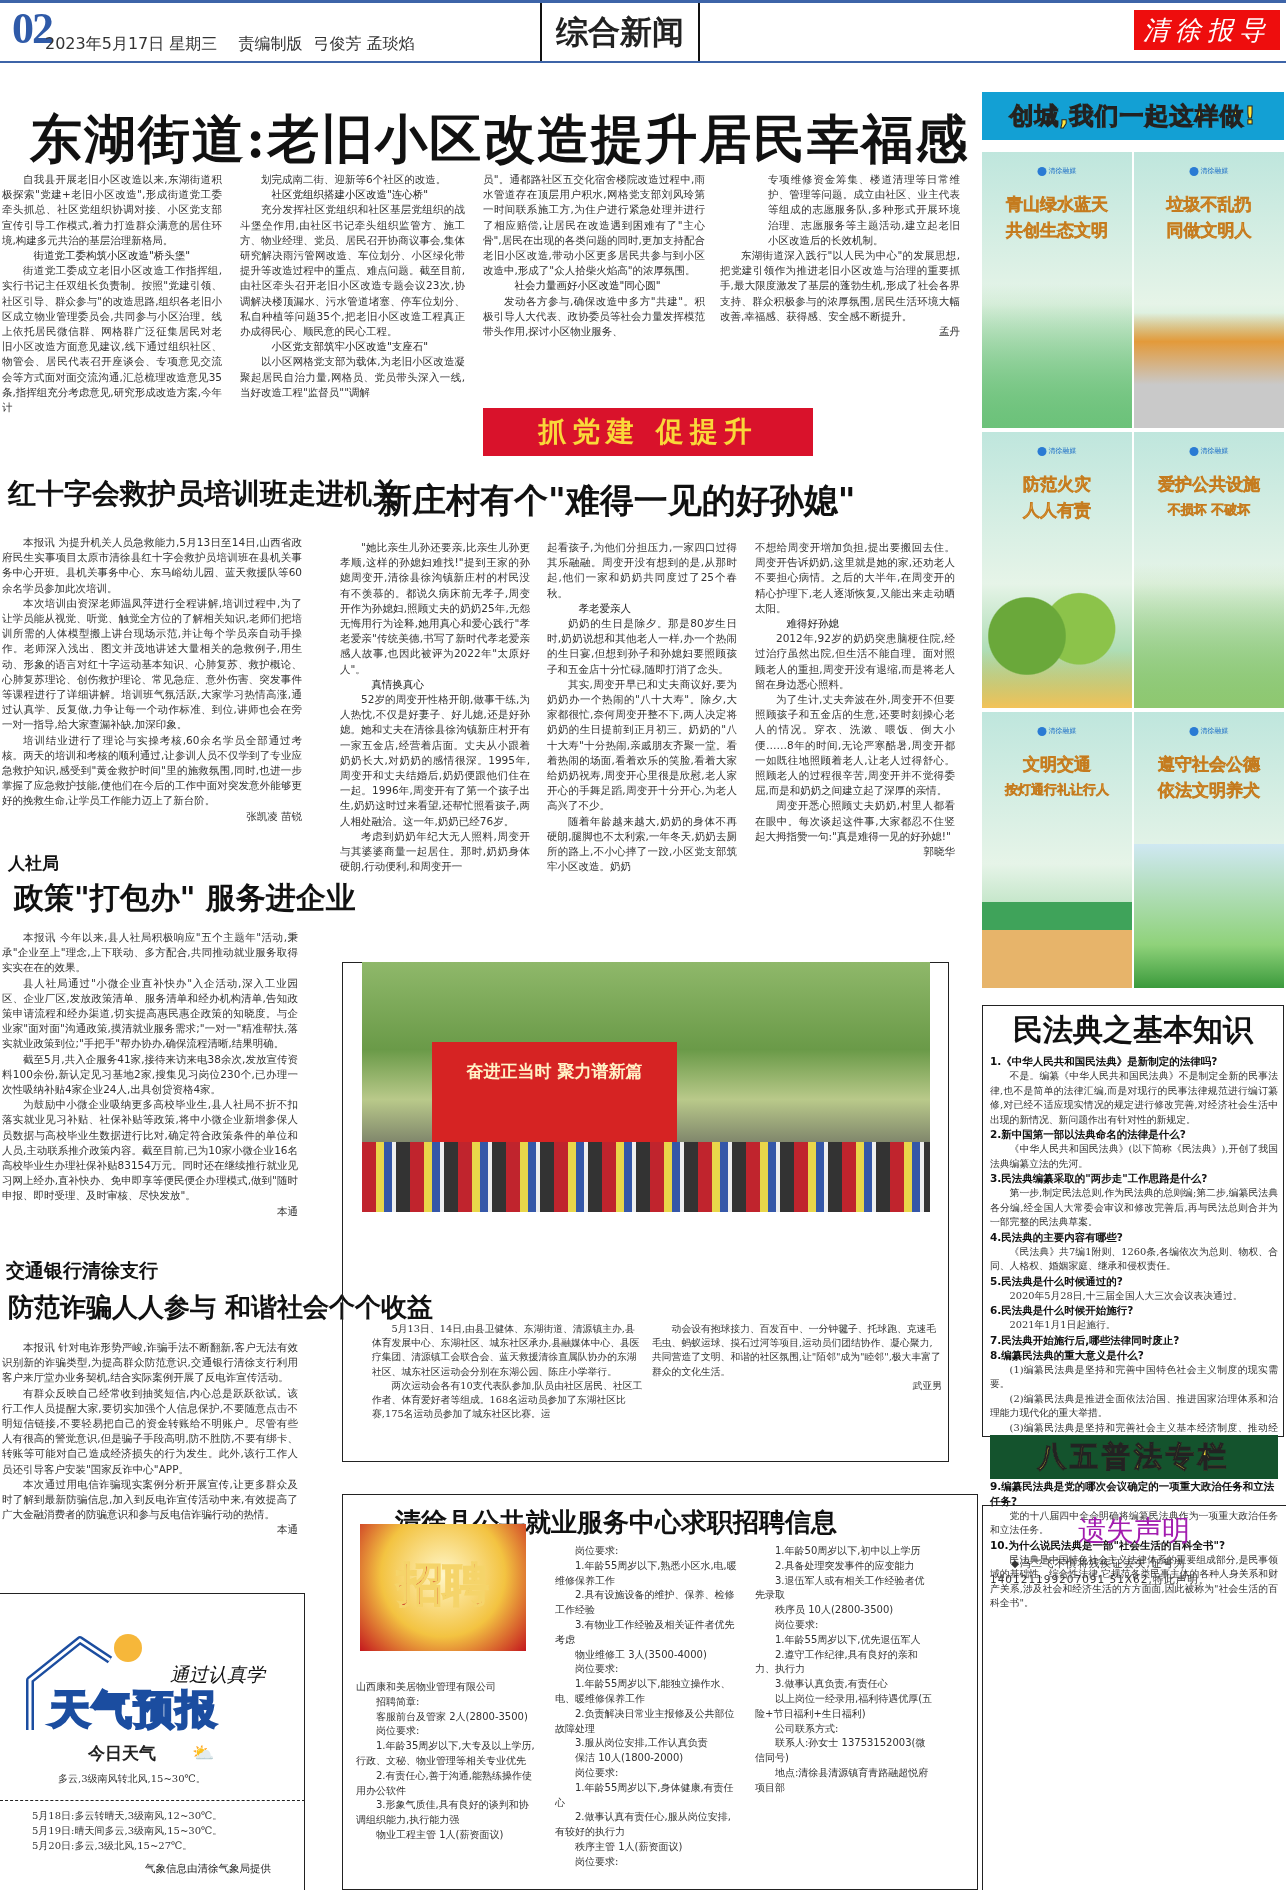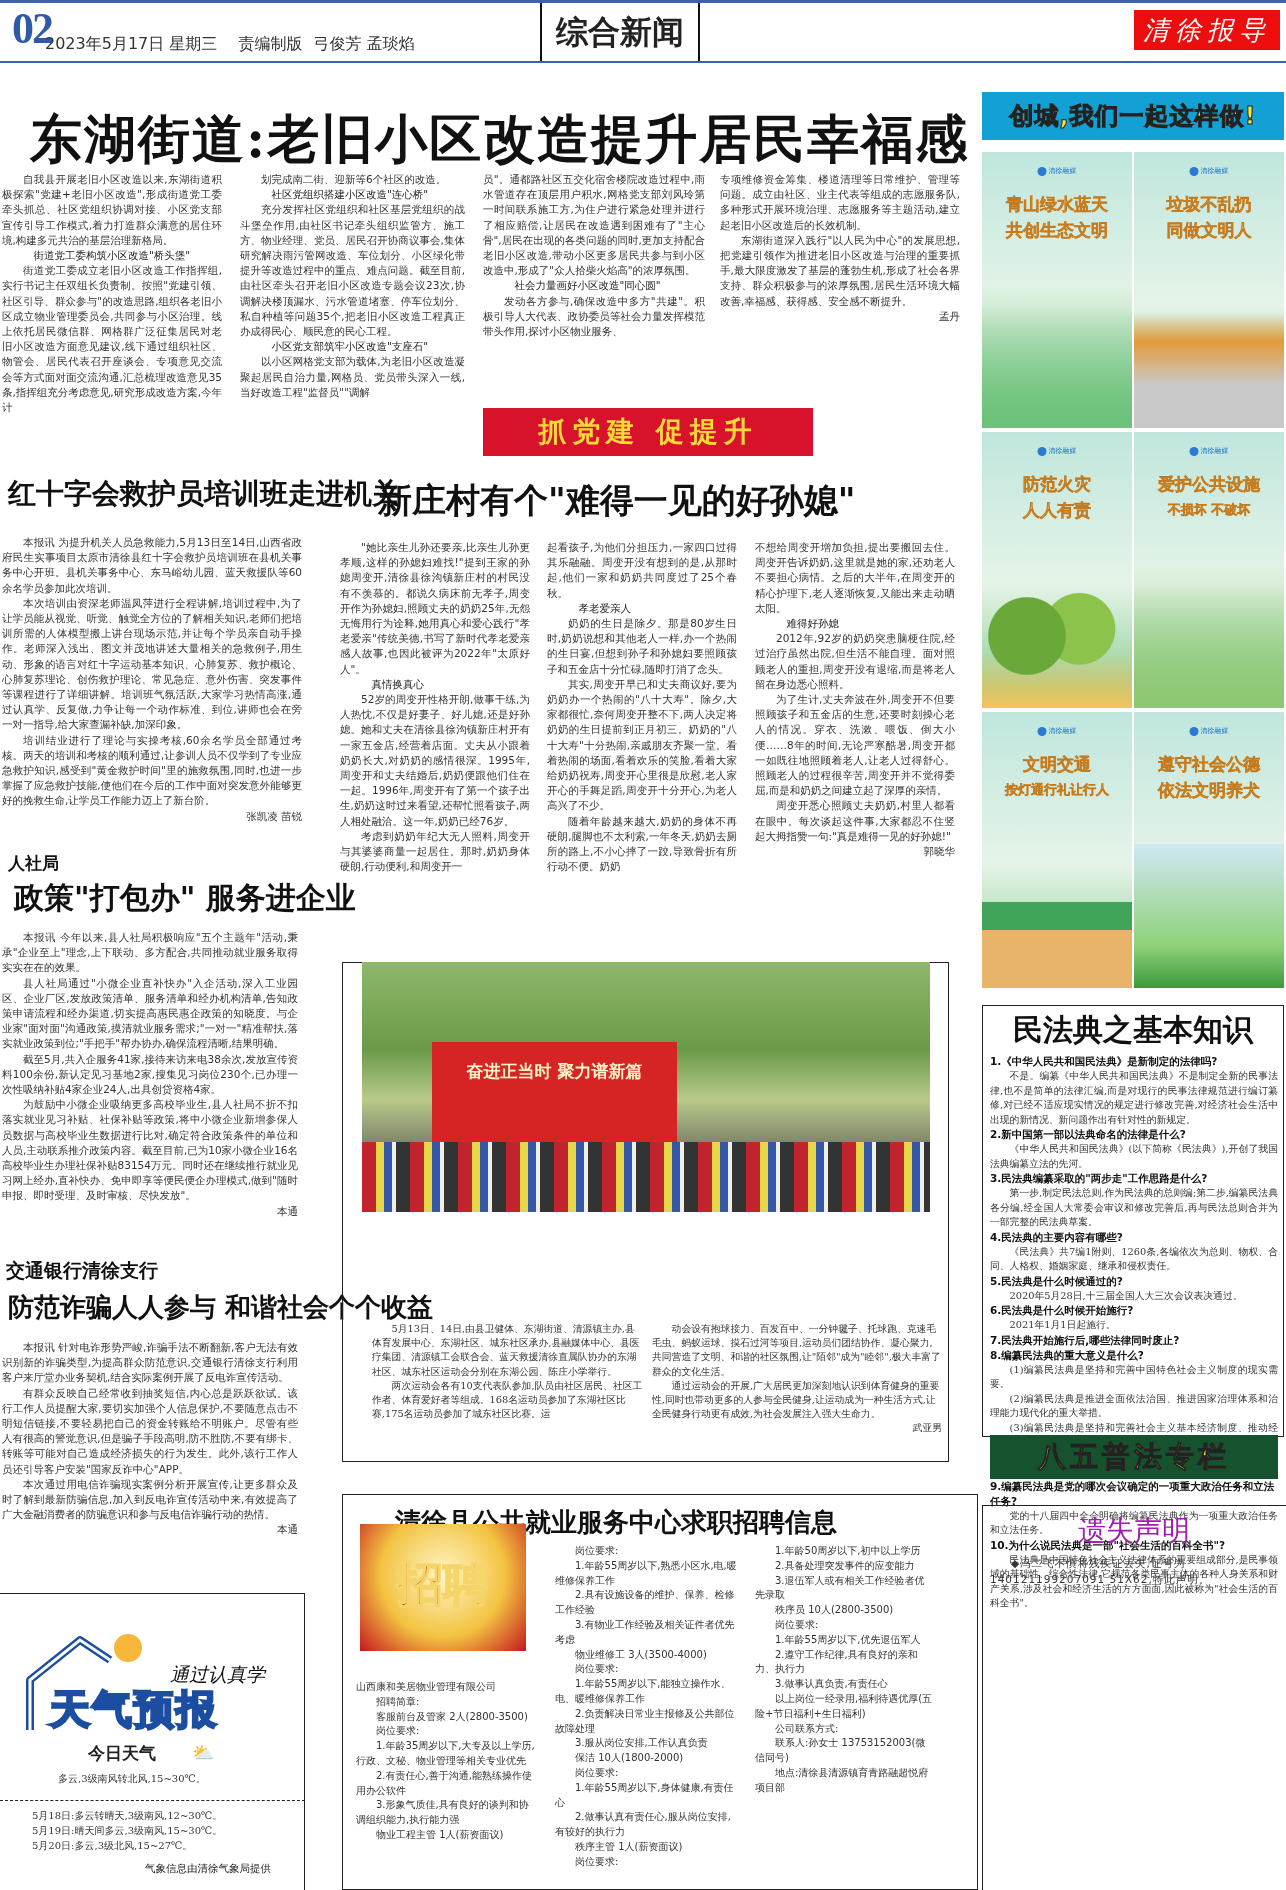--- a/index.html
+++ b/index.html
@@ -62,21 +62,21 @@
     <p>充分发挥社区党组织和社区基层党组织的战斗堡垒作用,由社区书记牵头组织监管方、施工方、物业经理、党员、居民召开协商议事会,集体研究解决雨污管网改造、车位划分、小区绿化带提升等改造过程中的重点、难点问题。截至目前,由社区牵头召开老旧小区改造专题会议23次,协调解决楼顶漏水、污水管道堵塞、停车位划分、私自种植等问题35个,把老旧小区改造工程真正办成得民心、顺民意的民心工程。</p>
     <p class="sub">小区党支部筑牢小区改造"支座石"</p>
     <p>以小区网格党支部为载体,为老旧小区改造凝聚起居民自治力量,网格员、党员带头深入一线,当好改造工程"监督员""调解</p>
   </div>
 <div class="abs col" id="lead3" style="left:483px;top:172px;width:222px">
     <p style="text-indent: 0px;">员"。通都路社区五交化宿舍楼院改造过程中,雨水管道存在顶层用户积水,网格党支部刘风玲第一时间联系施工方,为住户进行紧急处理并进行了相应赔偿,让居民在改造遇到困难有了"主心骨",居民在出现的各类问题的同时,更加支持配合老旧小区改造,带动小区更多居民共参与到小区改造中,形成了"众人拾柴火焰高"的浓厚氛围。</p>
     <p class="sub">社会力量画好小区改造"同心圆"</p>
     <p>发动各方参与,确保改造中多方"共建"。积极引导人大代表、政协委员等社会力量发挥模范带头作用,探讨小区物业服务、</p>
   </div>
 <div class="abs col" id="lead4" style="left:720px;top:172px;width:240px">
-    <p style="text-indent: 0px;">专项维修资金筹集、楼道清理等日常维护、管理等问题。成立由社区、业主代表等组成的志愿服务队,多种形式开展环境治理、志愿服务等主题活动,建立起老旧小区改造后的长效机制。</p>
+    <p style="text-indent: 0px; margin-left: 48px;">专项维修资金筹集、楼道清理等日常维护、管理等问题。成立由社区、业主代表等组成的志愿服务队,多种形式开展环境治理、志愿服务等主题活动,建立起老旧小区改造后的长效机制。</p>
     <p>东湖街道深入践行"以人民为中心"的发展思想,把党建引领作为推进老旧小区改造与治理的重要抓手,最大限度激发了基层的蓬勃生机,形成了社会各界支持、群众积极参与的浓厚氛围,居民生活环境大幅改善,幸福感、获得感、安全感不断提升。</p>
     <p class="sig">孟丹</p>
   </div>
 
 <div class="abs banner-red" style="left:483px;top:408px;width:330px">抓党建 促提升</div>
 
 <div class="abs right-banner">创城,我们一起这样做!</div>
 <div id="posters">
     <div class="poster" style="left: 982px; top: 152px; width: 150px; height: 276px;">
       <div class="plogo">清徐融媒</div>
@@ -148,21 +148,21 @@
     <p>"她比亲生儿孙还要亲,比亲生儿孙更孝顺,这样的孙媳妇难找!"提到王家的孙媳周变开,清徐县徐沟镇新庄村的村民没有不羡慕的。都说久病床前无孝子,周变开作为孙媳妇,照顾丈夫的奶奶25年,无怨无悔用行为诠释,她用真心和爱心践行"孝老爱亲"传统美德,书写了新时代孝老爱亲感人故事,也因此被评为2022年"太原好人"。</p>
     <p class="sub">真情换真心</p>
     <p>52岁的周变开性格开朗,做事干练,为人热忱,不仅是好妻子、好儿媳,还是好孙媳。她和丈夫在清徐县徐沟镇新庄村开有一家五金店,经营着店面。丈夫从小跟着奶奶长大,对奶奶的感情很深。1995年,周变开和丈夫结婚后,奶奶便跟他们住在一起。1996年,周变开有了第一个孩子出生,奶奶这时过来看望,还帮忙照看孩子,两人相处融洽。这一年,奶奶已经76岁。</p>
     <p>考虑到奶奶年纪大无人照料,周变开与其婆婆商量一起居住。那时,奶奶身体硬朗,行动便利,和周变开一</p>
   </div>
 <div class="abs col" id="gd2" style="left:547px;top:540px;width:190px">
     <p style="text-indent: 0px;">起看孩子,为他们分担压力,一家四口过得其乐融融。周变开没有想到的是,从那时起,他们一家和奶奶共同度过了25个春秋。</p>
     <p class="sub">孝老爱亲人</p>
     <p>奶奶的生日是除夕。那是80岁生日时,奶奶说想和其他老人一样,办一个热闹的生日宴,但想到孙子和孙媳妇要照顾孩子和五金店十分忙碌,随即打消了念头。</p>
     <p>其实,周变开早已和丈夫商议好,要为奶奶办一个热闹的"八十大寿"。除夕,大家都很忙,奈何周变开整不下,两人决定将奶奶的生日提前到正月初三。奶奶的"八十大寿"十分热闹,亲戚朋友齐聚一堂。看着热闹的场面,看着欢乐的笑脸,看着大家给奶奶祝寿,周变开心里很是欣慰,老人家开心的手舞足蹈,周变开十分开心,为老人高兴了不少。</p>
-    <p>随着年龄越来越大,奶奶的身体不再硬朗,腿脚也不太利索,一年冬天,奶奶去厕所的路上,不小心摔了一跤,导致骨折有所行动不便。奶奶</p>
+    <p>随着年龄越来越大,奶奶的身体不再硬朗,腿脚也不太利索,一年冬天,奶奶去厕所的路上,不小心摔了一跤,小区党支部筑牢小区改造。奶奶</p>
   </div>
 <div class="abs col" id="gd3" style="left:755px;top:540px;width:200px">
     <p style="text-indent: 0px;">不想给周变开增加负担,提出要搬回去住。周变开告诉奶奶,这里就是她的家,还劝老人不要担心病情。之后的大半年,在周变开的精心护理下,老人逐渐恢复,又能出来走动晒太阳。</p>
     <p class="sub">难得好孙媳</p>
     <p>2012年,92岁的奶奶突患脑梗住院,经过治疗虽然出院,但生活不能自理。面对照顾老人的重担,周变开没有退缩,而是将老人留在身边悉心照料。</p>
     <p>为了生计,丈夫奔波在外,周变开不但要照顾孩子和五金店的生意,还要时刻操心老人的情况。穿衣、洗漱、喂饭、倒大小便……8年的时间,无论严寒酷暑,周变开都一如既往地照顾着老人,让老人过得舒心。照顾老人的过程很辛苦,周变开并不觉得委屈,而是和奶奶之间建立起了深厚的亲情。</p>
     <p>周变开悉心照顾丈夫奶奶,村里人都看在眼中。每次谈起这件事,大家都忍不住竖起大拇指赞一句:"真是难得一见的好孙媳!"</p>
     <p class="sig">郭晓华</p>
   </div>
 
@@ -172,21 +172,20 @@
     <div style="color:#fff3c7;font-weight:bold;font-size:17px;text-align:center;margin-top:18px">奋进正当时 聚力谱新篇</div>
   </div>
   <div style="position:absolute;left:0;bottom:0;width:100%;height:70px;background:repeating-linear-gradient(90deg,#c0242d 0 14px,#e9d64a 14px 22px,#3557a8 22px 30px,#eee 30px 34px,#333 34px 48px)"></div>
 </div>
 <div class="abs" id="sp1" style="left:372px;top:1322px;width:272px;font-family:'DejaVu Serif',serif;font-size:9.8px;line-height:14.2px;color:#333">
     <p style="text-indent: 2em;">5月13日、14日,由县卫健体、东湖街道、清源镇主办,县体育发展中心、东湖社区、城东社区承办,县融媒体中心、县医疗集团、清源镇工会联合会、蓝天救援清徐直属队协办的东湖社区、城东社区运动会分别在东湖公园、陈庄小学举行。</p>
     <p style="text-indent: 2em;">两次运动会各有10支代表队参加,队员由社区居民、社区工作者、体育爱好者等组成。168名运动员参加了东湖社区比赛,175名运动员参加了城东社区比赛。运</p>
   </div>
 <div class="abs" id="sp2" style="left:652px;top:1322px;width:290px;font-family:'DejaVu Serif',serif;font-size:9.8px;line-height:14.2px;color:#333">
     <p style="text-indent: 2em;">动会设有抱球接力、百发百中、一分钟毽子、托球跑、克速毛毛虫、蚂蚁运球、摸石过河等项目,运动员们团结协作、凝心聚力,共同营造了文明、和谐的社区氛围,让"陌邻"成为"睦邻",极大丰富了群众的文化生活。</p>
-    <p style="text-indent: 2em;">通过运动会的开展,广大居民更加深刻地认识到体育健身的重要性,同时也带动更多的人参与全民健身,让运动成为一种生活方式,让全民健身行动更有成效,为社会发展注入强大生命力。</p>
     <p style="text-align: right;">武亚男</p>
   </div>
 
 <div class="abs box" style="left:342px;top:1494px;width:636px;height:396px;border-right:1.5px solid #222"></div>
 <div class="abs h2" style="left:395px;top:1505px;font-size:26px">清徐县公共就业服务中心求职招聘信息</div>
 <div class="abs" style="left:360px;top:1524px;width:166px;height:127px;background:radial-gradient(circle at 50% 40%,#fff6c8,#f3c341 55%,#c4181e 100%);overflow:hidden">
   <div style="position:absolute;left:0;right:0;top:30px;text-align:center;font-weight:bold;font-size:46px;color:#c81a1a;-webkit-text-stroke:1.5px #f5d46a">招聘</div>
 </div>
 <div class="abs job" id="job1" style="left:356px;top:1680px;width:180px">
     <p class="n">山西康和美居物业管理有限公司</p>

